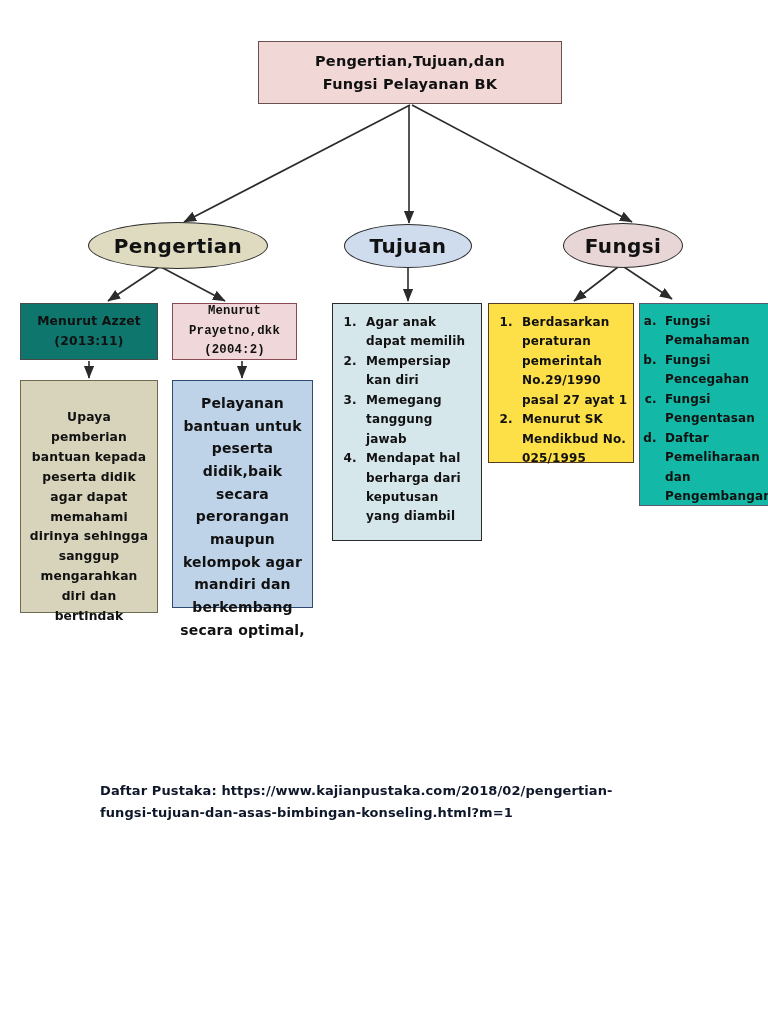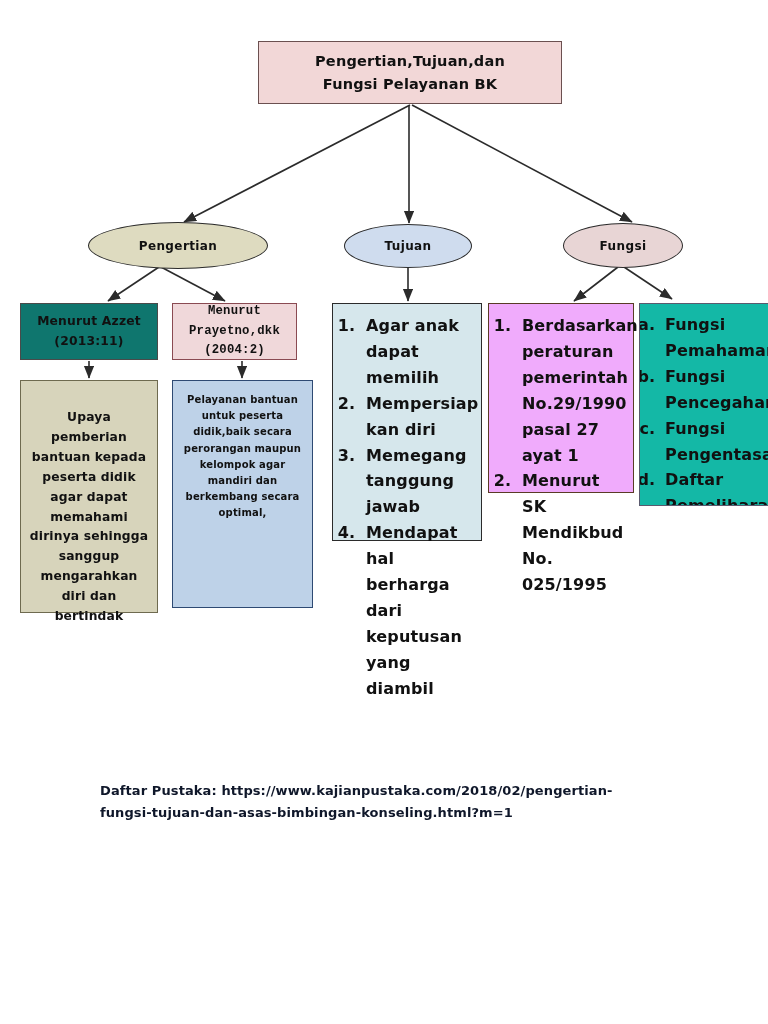--- a/index.html
+++ b/index.html
@@ -52,21 +52,21 @@
     letter-spacing: 0.2px;
     padding: 0 8px;
   }
   
   .oval {
     border-radius: 50%;
     display: flex;
     align-items: center;
     justify-content: center;
     font-weight: bold;
-    font-size: 12px;
+    font-size: 20px;
     color: #111;
     border: 1.4px solid #2b2b2b;
     letter-spacing: 0.4px;
   }
   .oval-pengertian {
     left: 76px;
     top: 222px;
     width: 180px;
     height: 47px;
     background: #dedbc0;
@@ -136,57 +136,57 @@
     padding: 27px 7px;
   }
   .box-pelayanan {
     left: 160px;
     top: 380px;
     width: 141px;
     height: 228px;
     background: #bed2e8;
     border: 1.4px solid #2e4a73;
     text-align: center;
-    font-size: 10px;
+    font-size: 14px;
     line-height: 1.62;
     padding: 11px 7px;
   }
   .box-tujuan-list {
     left: 320px;
     top: 303px;
     width: 150px;
     height: 238px;
     background: #d6e7ec;
     border: 1.4px solid #2b2b2b;
     padding: 9px 6px 6px 2px;
   }
   .box-fungsi-num {
     left: 476px;
     top: 303px;
     width: 146px;
-    height: 190px;
-    background: #f0abfc;
+    height: 160px;
+    background: #fde047;
     border: 1.4px solid #5a3b26;
     padding: 9px 4px 6px 2px;
   }
   .box-fungsi-alpha {
     left: 627px;
     top: 303px;
     width: 137px;
     height: 203px;
     background: #14b8a6;
     border: 1.4px solid #5a5a6e;
     padding: 8px 3px 6px 0px;
     overflow: hidden;
   }
   
   ol.numlist, ol.alphalist {
     margin: 0;
     padding: 0 0 0 26px;
-    font-size: 16px;
+    font-size: 12px;
     line-height: 1.62;
   }
   ol.numlist { list-style: decimal; }
   ol.alphalist { list-style: lower-alpha; padding-left: 21px; }
   ol.numlist li, ol.alphalist li {
     margin: 0 0 0 0;
     padding-left: 5px;
   }
   ol.alphalist li { padding-left: 4px; }
   

